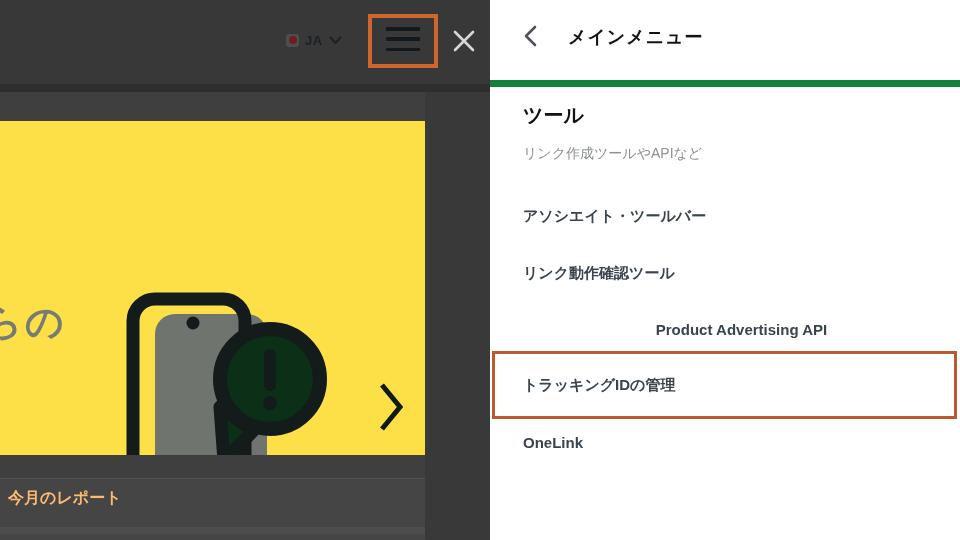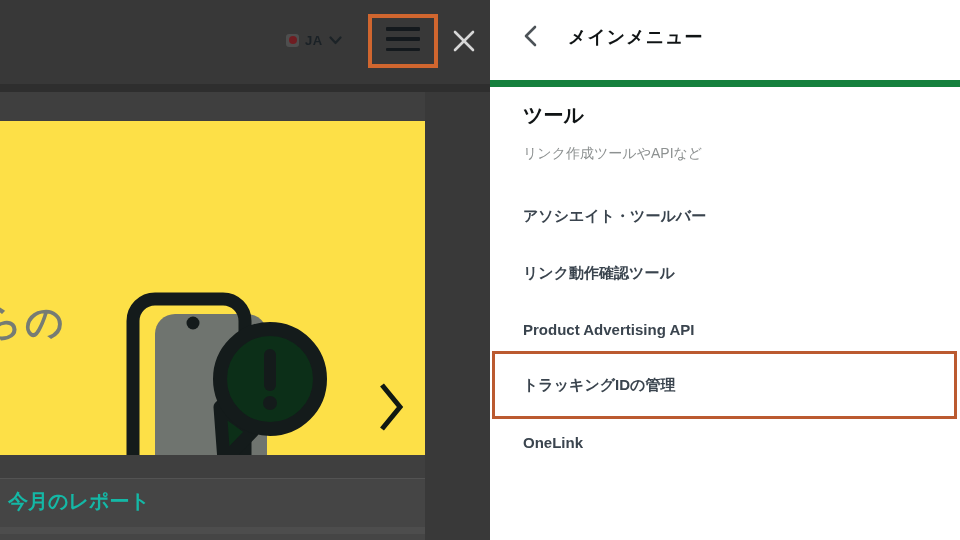--- a/index.html
+++ b/index.html
@@ -26,36 +26,36 @@
   .close-btn{position:absolute;left:449px;top:26px;width:30px;height:30px;cursor:pointer;}
 
   
   .banner{position:absolute;left:0;top:121px;width:425px;height:334px;background:#fde047;overflow:hidden;}
   .banner-text{position:absolute;left:-16px;top:176px;font-size:38px;font-weight:600;color:#767c74;letter-spacing:2px;}
   .banner-illustration{position:absolute;left:120px;top:158px;}
   .banner-next{position:absolute;left:372px;top:258px;width:36px;height:56px;cursor:pointer;}
 
   
   .report-card{position:absolute;left:0;top:478px;width:425px;height:62px;background:#454545;border-top:1px solid #535353;}
-  .report-title{position:absolute;left:8px;top:9px;font-size:20px;font-weight:700;color:#14b8a6;}
+  .report-title{position:absolute;left:8px;top:9px;font-size:16px;font-weight:700;color:#fdba74;}
   .report-substrip{position:absolute;left:0;top:48px;width:425px;height:7px;background:#4d4d4d;}
 
   
   .menu-panel{position:absolute;left:490px;top:0;width:470px;height:540px;background:#ffffff;}
   .menu-header{position:absolute;left:0;top:0;width:470px;height:80px;border-bottom:7px solid #15803d;}
   .back-btn{position:absolute;left:31px;top:24px;width:18px;height:24px;cursor:pointer;}
   .menu-title{position:absolute;left:78px;top:25px;font-size:18px;font-weight:700;color:#101415;letter-spacing:1px;}
 
   .section-title{position:absolute;left:33px;top:102px;font-size:20px;font-weight:700;color:#101415;}
   .section-subtitle{position:absolute;left:33px;top:145px;font-size:14px;color:#8d9191;}
 
   .menu-item{position:absolute;left:0;width:470px;height:56px;display:flex;align-items:center;padding-left:33px;box-sizing:border-box;font-size:15px;font-weight:600;color:#3a444e;cursor:pointer;}
   .mi-0{top:188px;}
   .mi-1{top:245px;font-family:Liberation Mono, monospace;}
-  .mi-2{top:301px;}
+  .mi-2{top:301px;justify-content:center;}
   .mi-3{top:357px;}
   .mi-4{top:414px;}
   .mi-5{top:471px;}
 
   .tracking-box{position:absolute;left:492px;top:351px;width:459px;height:62px;border:3px solid #bb5a30;background:transparent;pointer-events:none;}
 </style>
 </head>
 <body>
 
 <div class="page-dim">

